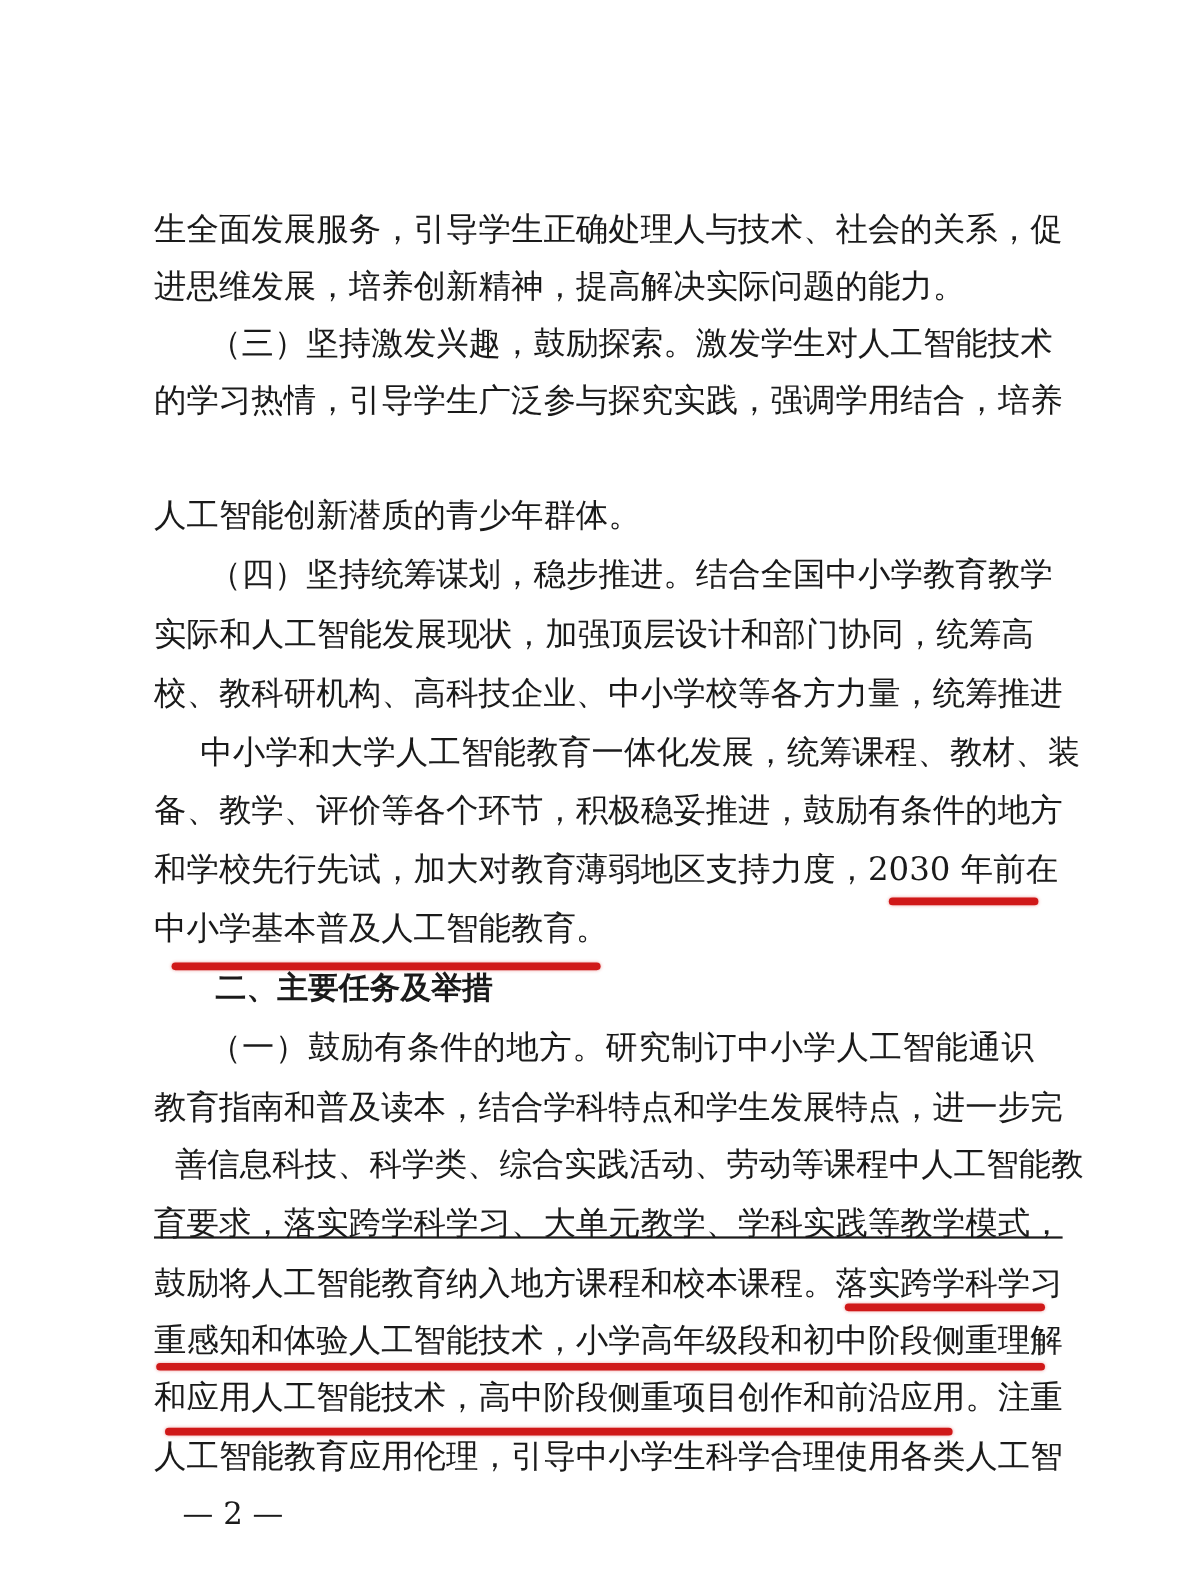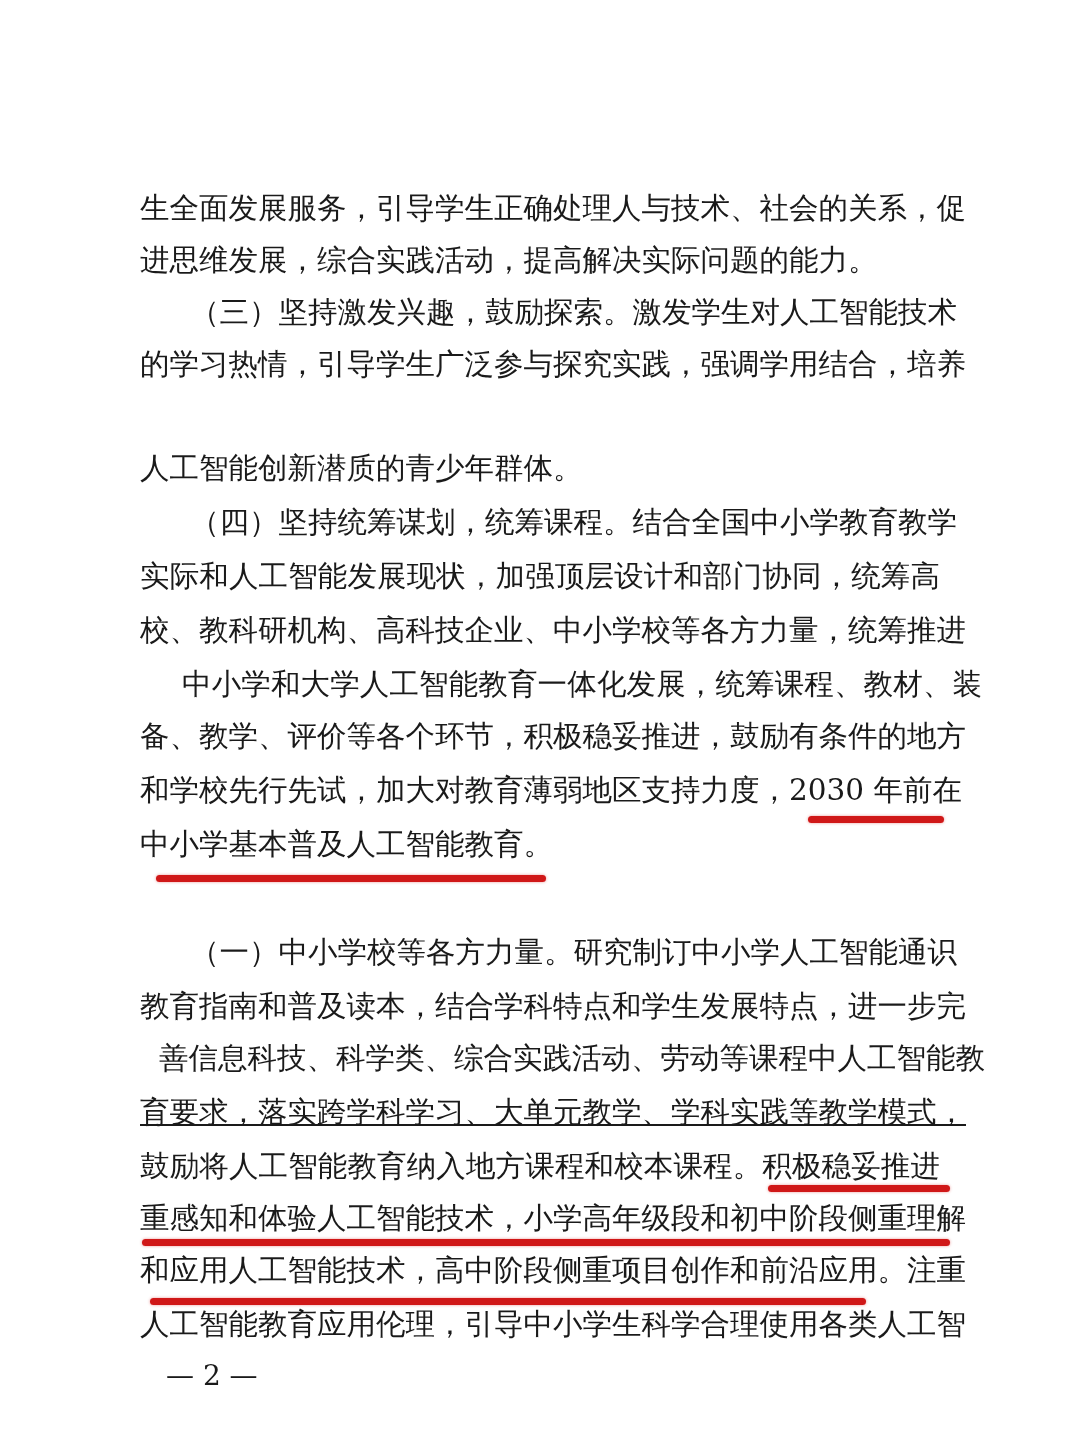--- a/index.html
+++ b/index.html
@@ -23,42 +23,43 @@
     position: absolute; left: 166px; top: 1358px; font-size: 28px; line-height: 36px;
     font-family: "DejaVu Serif", "Liberation Serif", serif; color: #1a1a1a; white-space: pre;
   }
 </style>
 </head>
 <body>
 
 <div class="page">
 
   <div class="line" style="top:188px;">生全面发展服务，引导学生正确处理人与技术、社会的关系，促</div>
-  <div class="line last" style="top:240px;">进思维发展，综合实践活动，提高解决实际问题的能力。</div>
+  <div class="line last" style="top:240px;">进思维发展，培养创新精神，提高解决实际问题的能力。</div>
 
   <div class="line" style="top:292px; left:190px; width:750px;">（三）坚持激发兴趣，鼓励探索。激发学生对人工智能技术</div>
   <div class="line" style="top:344px;">的学习热情，引导学生广泛参与探究实践，强调学用结合，培养</div>
   <div class="line last" style="top:448px;">人工智能创新潜质的青少年群体。</div>
 
-  <div class="line" style="top:502px; left:190px; width:750px;">（四）坚持统筹谋划，统筹课程。结合全国中小学教育教学</div>
+  <div class="line" style="top:502px; left:190px; width:750px;">（四）坚持统筹谋划，稳步推进。结合全国中小学教育教学</div>
   <div class="line" style="top:556px;">实际和人工智能发展现状，加强顶层设计和部门协同，统筹高</div>
   <div class="line" style="top:610px;">校、教科研机构、高科技企业、中小学校等各方力量，统筹推进</div>
   <div class="line" style="top:664px;margin-left:42px;">中小学和大学人工智能教育一体化发展，统筹课程、教材、装</div>
   <div class="line" style="top:716px;">备、教学、评价等各个环节，积极稳妥推进，鼓励有条件的地方</div>
   <div class="line" style="top:770px;">和学校先行先试，加大对教育薄弱地区支持力度，2030 年前在</div>
   <div class="mark" style="left:808px; top:816px; width:136px;"></div>
   <div class="line last" style="top:824px;">中小学基本普及人工智能教育。</div>
   <div class="mark" style="left:156px; top:875px; width:390px;"></div>
 
+  <div class="line heading" style="top:878px; left:196px; width:744px;">二、主要任务及举措</div>
 
-  <div class="line" style="top:932px; left:190px; width:750px;">（一）中小学校等各方力量。研究制订中小学人工智能通识</div>
+  <div class="line" style="top:932px; left:190px; width:750px;">（一）鼓励有条件的地方。研究制订中小学人工智能通识</div>
   <div class="line" style="top:986px;">教育指南和普及读本，结合学科特点和学生发展特点，进一步完</div>
   <div class="line" style="top:1038px;margin-left:19px;">善信息科技、科学类、综合实践活动、劳动等课程中人工智能教</div>
   <div class="line" style="top:1092px;text-decoration:underline;">育要求，落实跨学科学习、大单元教学、学科实践等教学模式，</div>
-  <div class="line" style="top:1146px;">鼓励将人工智能教育纳入地方课程和校本课程。积极稳妥推进</div>
+  <div class="line" style="top:1146px;">鼓励将人工智能教育纳入地方课程和校本课程。落实跨学科学习</div>
   <div class="mark" style="left:768px; top:1185px; width:182px;"></div>
   <div class="line" style="top:1198px;">重感知和体验人工智能技术，小学高年级段和初中阶段侧重理解</div>
   <div class="mark" style="left:142px; top:1239px; width:808px;"></div>
   <div class="line" style="top:1250px;">和应用人工智能技术，高中阶段侧重项目创作和前沿应用。注重</div>
   <div class="mark" style="left:150px; top:1298px; width:716px;"></div>
   <div class="line" style="top:1304px;">人工智能教育应用伦理，引导中小学生科学合理使用各类人工智</div>
 
   <div class="page-num">— 2 —</div>
 </div>
 

